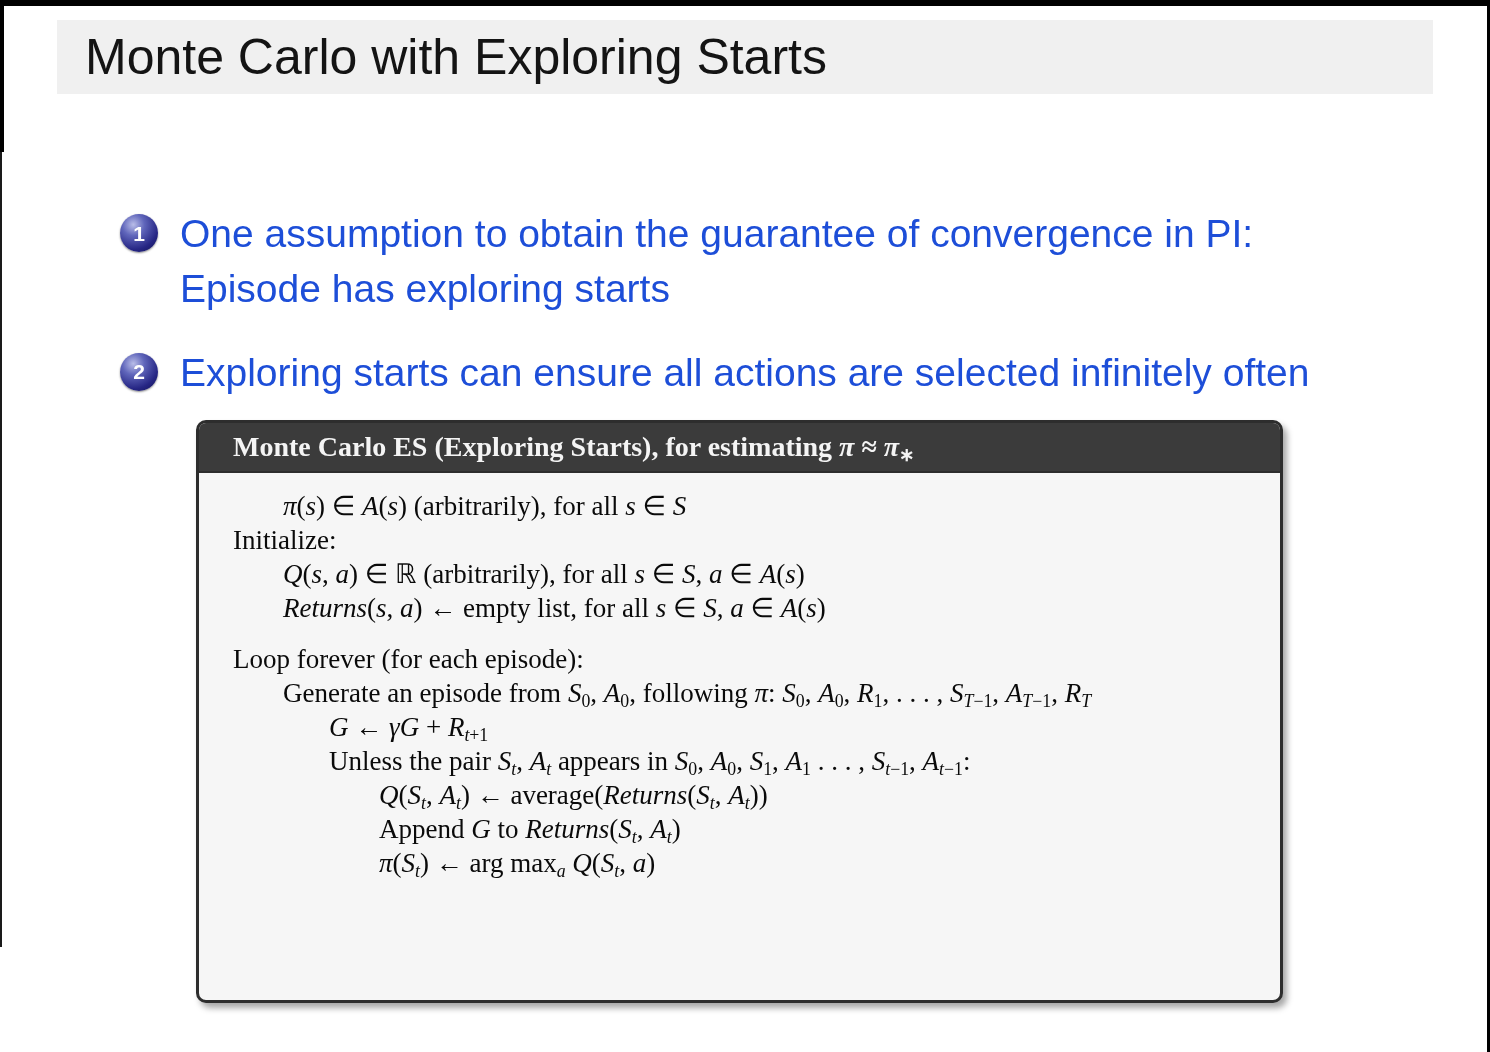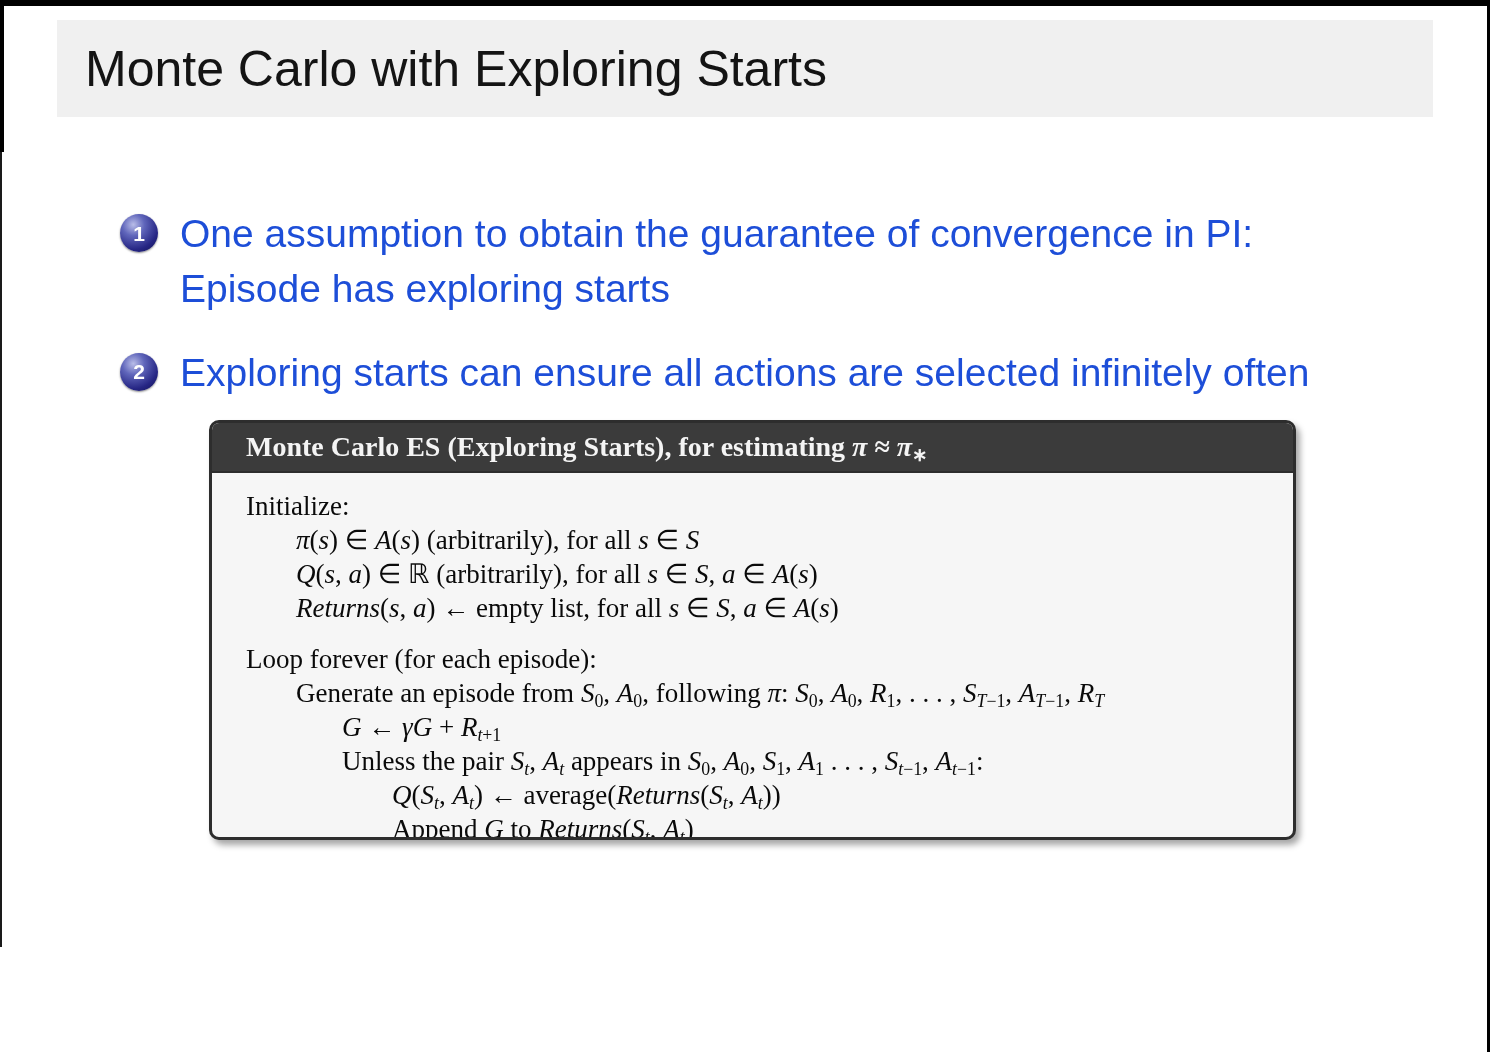--- a/index.html
+++ b/index.html
@@ -11,21 +11,21 @@
     font-family:"Liberation Sans", sans-serif;
   }
   
   .frame-top{position:absolute;top:0;left:0;width:1490px;height:6px;background:#000;}
   .frame-left{position:absolute;top:0;left:0;width:4px;height:152px;background:#000;}
   .frame-left-thin{position:absolute;top:152px;left:0;width:2px;height:795px;background:#1a1a1a;}
   .frame-right{position:absolute;top:0;right:0;width:3px;height:1052px;background:#000;}
 
   
   .title-bar{
-    position:absolute;left:57px;top:20px;width:1376px;height:97px;
+    position:absolute;left:57px;top:20px;width:1376px;height:74px;
     background:#f0f0f0;display:flex;align-items:center;
   }
   .page-title{
     margin:0;padding-left:28px;
     font-size:50px;font-weight:500;color:#141414;letter-spacing:0px;
   }
 
   
   .bullets{position:absolute;left:120px;top:206px;width:1300px;}
   .bullet{display:flex;align-items:flex-start;margin-bottom:28px;}
@@ -34,27 +34,26 @@
     border-radius:50%;
     background:radial-gradient(circle at 35% 28%, #b9bde8 0%, #6066bb 30%, #262684 68%, #12124f 100%);
     box-shadow:0 1px 2px rgba(0,0,0,0.45);
     display:flex;align-items:center;justify-content:center;
   }
   .ball span{color:#ffffff;font-size:21px;font-weight:bold;line-height:1;}
   .bullet-text{font-size:39px;line-height:1.42;color:#1d4ed8;}
 
   
   .alg-box{
-    position:absolute;left:196px;top:420px;width:1087px;height:420px;
+    position:absolute;left:196px;top:420px;width:1087px;height:583px;
     box-sizing:border-box;
     border:3px solid #2d2d2d;border-radius:10px;
     background:#f6f6f6;
     box-shadow:4px 5px 6px rgba(0,0,0,0.35);
     overflow:hidden;
-    margin-left:13px;
   }
   .alg-header{
     height:48px;background:#3b3b3b;color:#f4f4f4;
     display:flex;align-items:center;padding-left:34px;
     font-family:"Liberation Serif", serif;font-weight:bold;font-size:28px;
     border-bottom:2px solid #2d2d2d;
   }
   .alg-body{
     padding:16px 18px 0 34px;
     font-family:"Liberation Serif", serif;
@@ -98,22 +97,22 @@
       <div class="bullet-text">Exploring starts can ensure all actions are selected infinitely often</div>
     </div>
 
   </div>
 
   <section class="alg-box">
     <div class="alg-header">
       <span>Monte Carlo ES (Exploring Starts), for estimating <i>π</i> ≈ <i>π</i><sub>∗</sub></span>
     </div>
     <div class="alg-body">
+      <div class="alg-line ind1"><i>π</i>(<i>s</i>) ∈ <i>A</i>(<i>s</i>) (arbitrarily), for all <i>s</i> ∈ <i>S</i></div>
       <div class="alg-line ind0">Initialize:</div>
-      <div class="alg-line ind1"><i>π</i>(<i>s</i>) ∈ <i>A</i>(<i>s</i>) (arbitrarily), for all <i>s</i> ∈ <i>S</i></div>
       <div class="alg-line ind1"><i>Q</i>(<i>s</i>, <i>a</i>) ∈ ℝ (arbitrarily), for all <i>s</i> ∈ <i>S</i>, <i>a</i> ∈ <i>A</i>(<i>s</i>)</div>
       <div class="alg-line ind1"><i>Returns</i>(<i>s</i>, <i>a</i>) ← empty list, for all <i>s</i> ∈ <i>S</i>, <i>a</i> ∈ <i>A</i>(<i>s</i>)</div>
       <div class="alg-line ind0 para-gap">Loop forever (for each episode):</div>
       <div class="alg-line ind1">Generate an episode from <i>S</i><sub>0</sub>, <i>A</i><sub>0</sub>, following <i>π</i>: <i>S</i><sub>0</sub>, <i>A</i><sub>0</sub>, <i>R</i><sub>1</sub>, . . . , <i>S</i><sub><i>T</i>−1</sub>, <i>A</i><sub><i>T</i>−1</sub>, <i>R</i><sub><i>T</i></sub></div>
       <div class="alg-line ind2"><i>G</i> ← <i>γG</i> + <i>R</i><sub><i>t</i>+1</sub></div>
       <div class="alg-line ind2">Unless the pair <i>S</i><sub><i>t</i></sub>, <i>A</i><sub><i>t</i></sub> appears in <i>S</i><sub>0</sub>, <i>A</i><sub>0</sub>, <i>S</i><sub>1</sub>, <i>A</i><sub>1</sub> . . . , <i>S</i><sub><i>t</i>−1</sub>, <i>A</i><sub><i>t</i>−1</sub>:</div>
       <div class="alg-line ind3"><i>Q</i>(<i>S</i><sub><i>t</i></sub>, <i>A</i><sub><i>t</i></sub>) ← average(<i>Returns</i>(<i>S</i><sub><i>t</i></sub>, <i>A</i><sub><i>t</i></sub>))</div>
       <div class="alg-line ind3">Append <i>G</i> to <i>Returns</i>(<i>S</i><sub><i>t</i></sub>, <i>A</i><sub><i>t</i></sub>)</div>
       <div class="alg-line ind3"><i>π</i>(<i>S</i><sub><i>t</i></sub>) ← arg max<sub><i>a</i></sub> <i>Q</i>(<i>S</i><sub><i>t</i></sub>, <i>a</i>)</div>
     </div>

